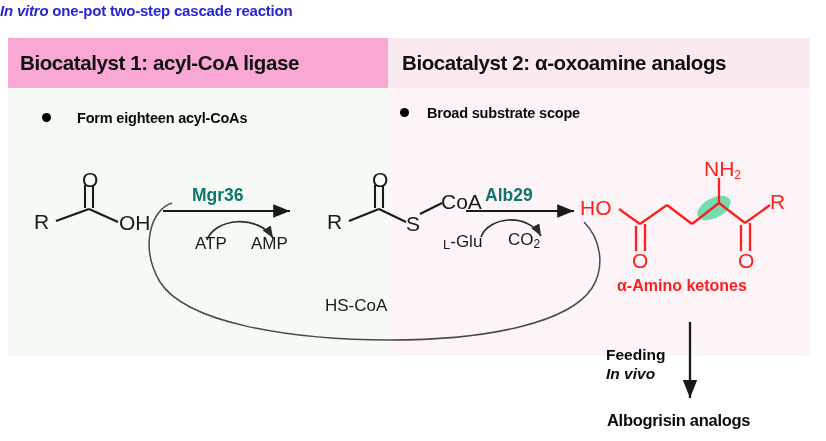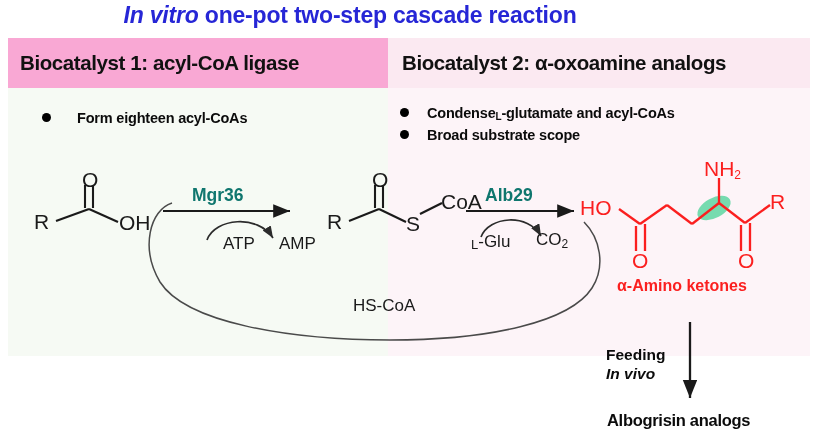--- a/index.html
+++ b/index.html
@@ -17,22 +17,22 @@
   #stage {
     position: absolute;
     left: 0; top: 0;
     width: 826px; height: 441px;
   }
   
   #figure-title {
     position: absolute;
     left: 0; top: 2px;
     width: 700px;
-    text-align: center;
-    font-size: 23px;
+    text-align: left;
+    font-size: 15px;
     font-weight: bold;
     color: #2626d6;
     letter-spacing: -0.2px;
     white-space: nowrap;
   }
   #figure-title .ital { font-style: italic; }
 
   
   .panel {
     position: absolute;
@@ -112,21 +112,21 @@
   .atom {
     font-size: 21px;
     font-weight: normal;
   }
   .atom-red { color: #fb1f1f; text-align: center; }
   .enz {
     font-size: 17.5px;
     font-weight: bold;
     color: #0f766e;
   }
-  .cofactor { font-size: 17px; margin-left: 28px; }
+  .cofactor { font-size: 17px; }
   .sub-small {
     font-size: 12px;
     position: relative;
     top: 3px;
   }
   .smallcap-l {
     font-size: 13px;
     position: relative;
     top: 2px;
   }
@@ -167,26 +167,20 @@
   </div>
 
   <div class="bullets" id="bullets-left">
     <div class="bullet-row">
       <span class="bullet-dot"></span>
       <span>Form eighteen acyl-CoAs</span>
     </div>
   </div>
 
   <div class="bullets" id="bullets-right">
-    <div class="bullet-row">
-      <span class="bullet-dot"></span>
-      <span>Condense </span>
-        <span class="sub-l">L</span>
-        <span>-glutamate and acyl-CoAs</span>
-    </div>
     <div class="bullet-row">
       <span class="bullet-dot"></span>
       <span>Broad substrate scope</span>
     </div>
   </div>
 
   <svg id="chem-layer" viewBox="0 0 826 441">
     <defs>
       <marker id="arrowBlack" markerWidth="9" markerHeight="9" refX="8" refY="3.2" orient="auto" markerUnits="strokeWidth">
         <path d="M0,0 L8,3.2 L0,6.4 z" fill="#1a1a1a"></path>

